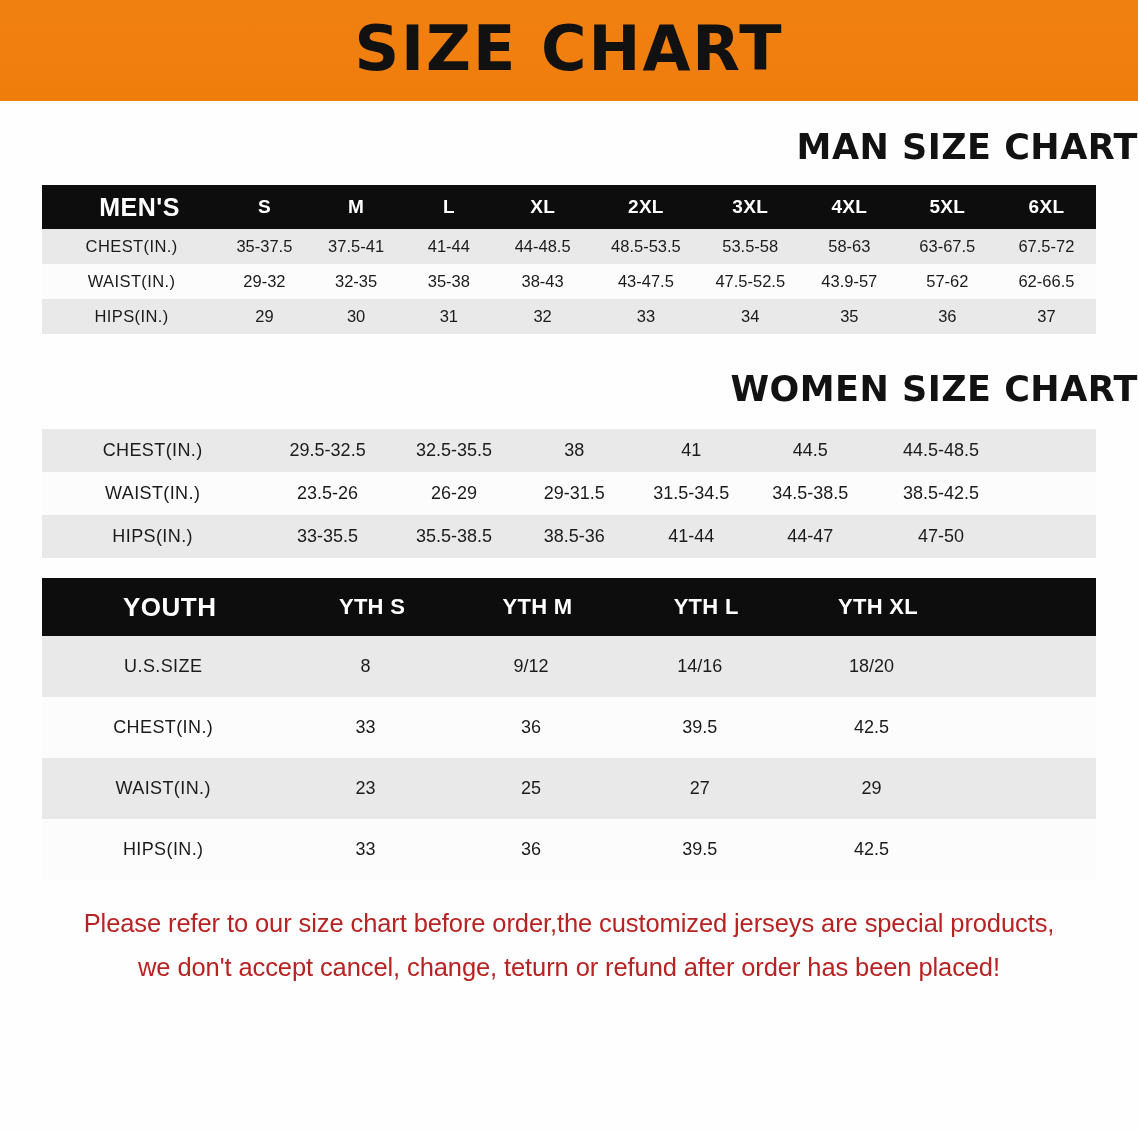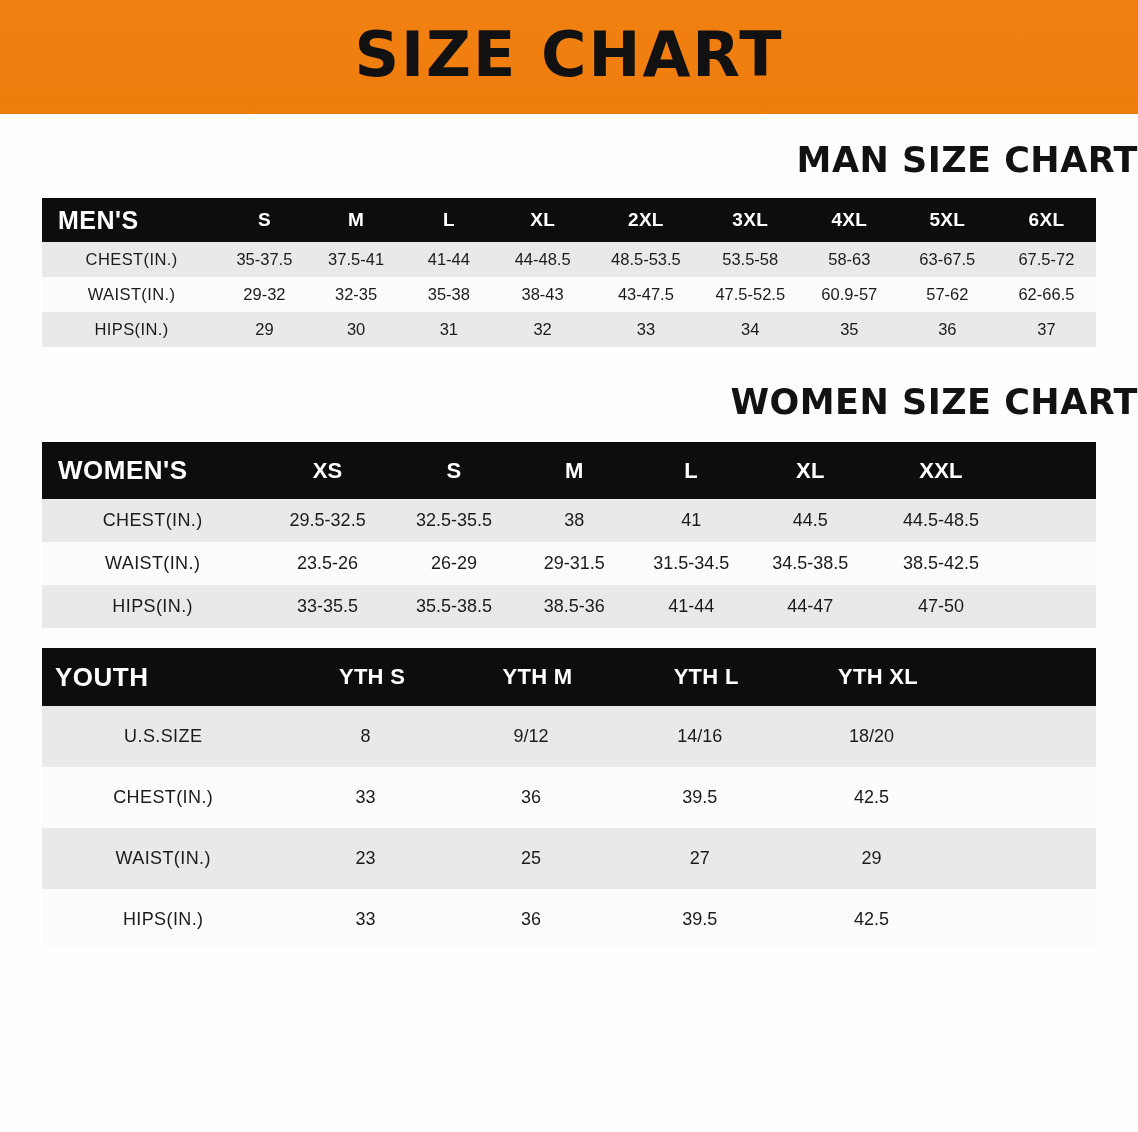--- a/index.html
+++ b/index.html
@@ -16,21 +16,21 @@
 
   .page {
     width: 1138px;
     height: 1132px;
     position: relative;
     background: #fefefe;
   }
 
   
   .banner {
-    height: 114px;
+    height: 101px;
     background: linear-gradient(180deg, #f08010 0%, #f07f0f 55%, #ef7d0c 100%);
     display: flex;
     align-items: center;
     justify-content: center;
   }
   .banner-title {
     font-family: "DejaVu Sans", sans-serif;
     font-weight: bold;
     font-size: 62px;
     letter-spacing: 2px;
@@ -69,21 +69,21 @@
     font-family: "Liberation Sans", sans-serif;
     color: #1b1b1b;
   }
   
   tr.hdr td {
     background: #0d0d0d;
     color: #ffffff;
     font-weight: bold;
   }
   tr.hdr td.firstcell {
-    text-align: left;
+    text-align: center;
     padding-left: 16px;
     font-size: 24px;
     letter-spacing: 0.5px;
   }
   tr.hdr td.szcell {
     font-size: 19px;
     letter-spacing: 0.3px;
   }
   
   tr.row td {
@@ -181,21 +181,21 @@
         <td>67.5-72</td>
       </tr>
       <tr class="row shade-b">
         <td class="firstcell">WAIST(IN.)</td>
         <td>29-32</td>
         <td>32-35</td>
         <td>35-38</td>
         <td>38-43</td>
         <td>43-47.5</td>
         <td>47.5-52.5</td>
-        <td>60.9-57</td>
+        <td>43.9-57</td>
         <td>57-62</td>
         <td>62-66.5</td>
       </tr>
       <tr class="row shade-a">
         <td class="firstcell">HIPS(IN.)</td>
         <td>29</td>
         <td>30</td>
         <td>31</td>
         <td>32</td>
         <td>33</td>
@@ -216,30 +216,20 @@
         <col style="width:21%">
         <col style="width:12.2%">
           <col style="width:11.8%">
           <col style="width:11%">
         <col style="width:11.2%">
           <col style="width:11.4%">
           <col style="width:13.4%">
         <col style="width:8%">
       </colgroup>
       <tbody>
-          <tr class="hdr">
-        <td class="firstcell">WOMEN'S</td>
-        <td class="szcell">XS</td>
-        <td class="szcell">S</td>
-        <td class="szcell">M</td>
-        <td class="szcell">L</td>
-        <td class="szcell">XL</td>
-        <td class="szcell">XXL</td>
-        <td class="szcell"></td>
-      </tr>
       <tr class="row shade-a">
         <td class="firstcell">CHEST(IN.)</td>
         <td>29.5-32.5</td>
         <td>32.5-35.5</td>
         <td>38</td>
         <td>41</td>
         <td>44.5</td>
         <td>44.5-48.5</td>
         <td></td>
       </tr>
@@ -316,14 +306,18 @@
         <td>33</td>
         <td>36</td>
         <td>39.5</td>
         <td>42.5</td>
         <td></td>
       </tr>
     </tbody>
       </table>
   </div>
 
+  <div class="note">
+    <div>Please refer to our size chart before order,the customized jerseys are special products,</div>
+    <div>we don't accept cancel, change, teturn or refund after order has been placed!</div>
+  </div>
 
 </div>
 
 </body></html>

